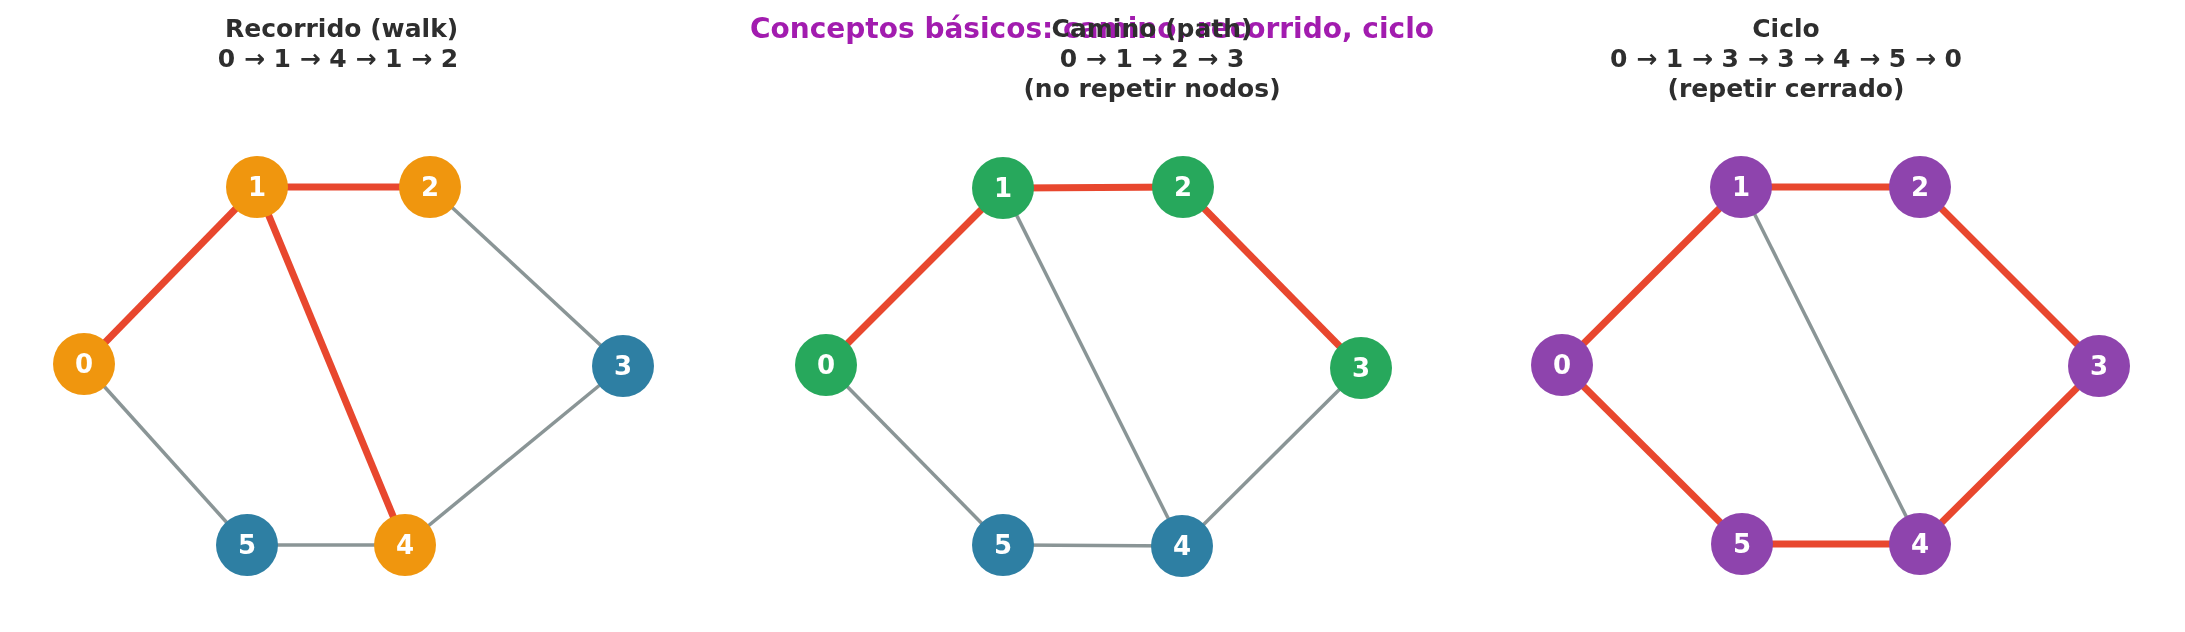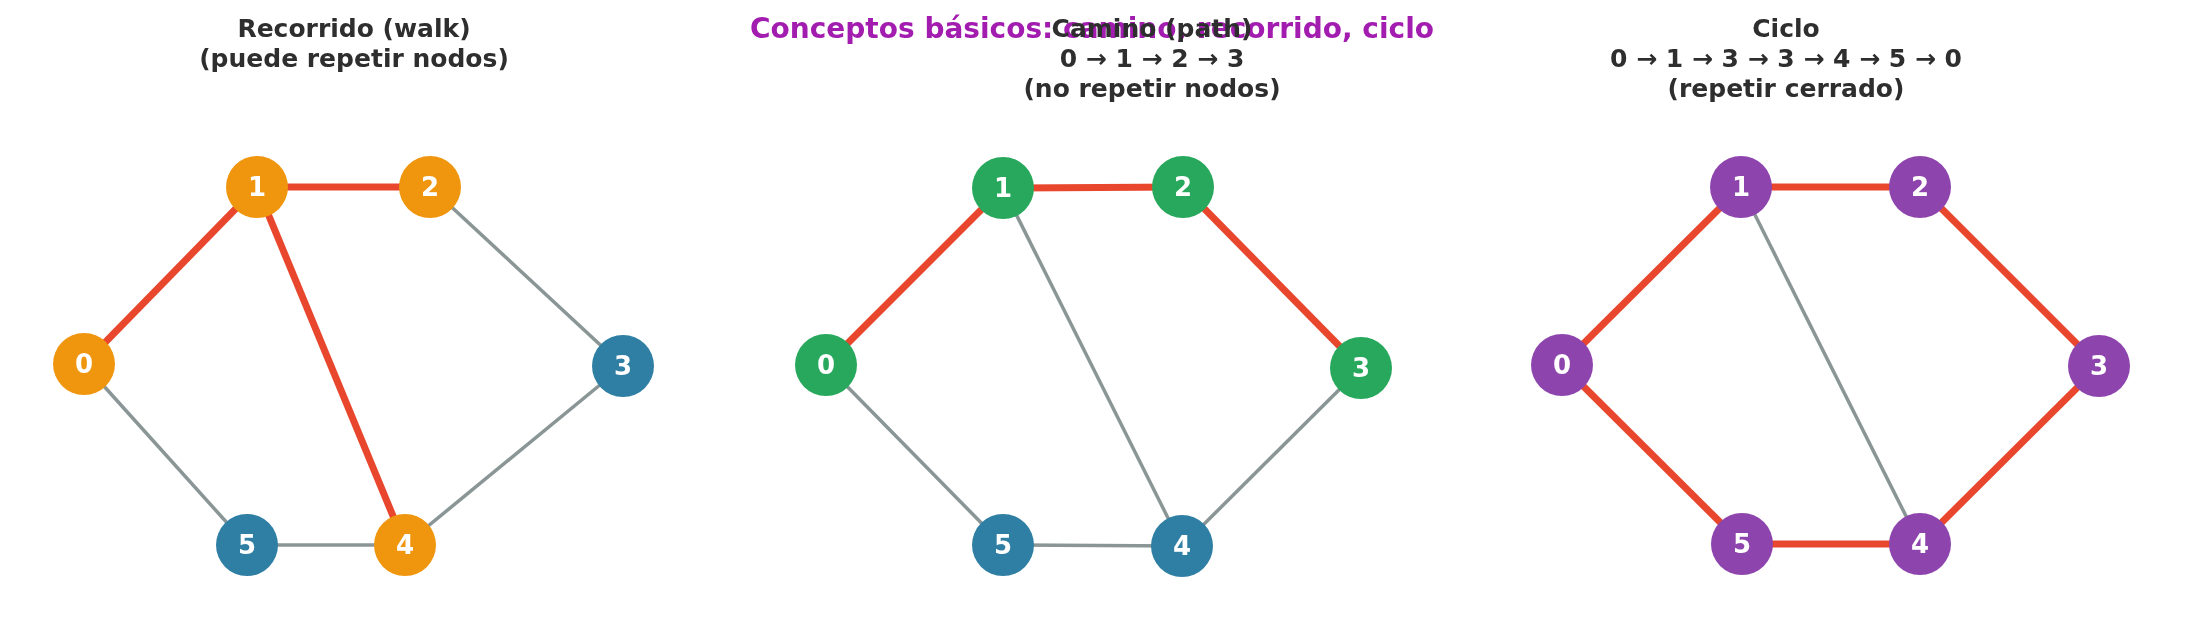--- a/index.html
+++ b/index.html
@@ -103,23 +103,23 @@
       <circle cx="2099" cy="366" r="31" fill="#8e44ad"></circle>
       <text x="2099" y="375" text-anchor="middle" fill="#ffffff" class="node-label">3</text>
       <circle cx="1920" cy="544" r="31" fill="#8e44ad"></circle>
       <text x="1920" y="553" text-anchor="middle" fill="#ffffff" class="node-label">4</text>
       <circle cx="1742" cy="544" r="31" fill="#8e44ad"></circle>
       <text x="1742" y="553" text-anchor="middle" fill="#ffffff" class="node-label">5</text>
     </svg>
 
   <div class="suptitle" id="suptitle" style="left: 1092px;">Conceptos básicos: camino, recorrido, ciclo</div>
 
-  <div class="panel-title" id="panel-title-0" style="left: 354px;">
+  <div class="panel-title" id="panel-title-0" style="left: 338px; text-align: right;">
     <div>Recorrido (walk)</div>
-    <div>(puede repetir nodos)</div>
+    <div>0 → 1 → 4 → 1 → 2</div>
   </div>
 
   <div class="panel-title" id="panel-title-1" style="left: 1152px;">
     <div>Camino (path)</div>
     <div>0 → 1 → 2 → 3</div>
     <div>(no repetir nodos)</div>
   </div>
 
   <div class="panel-title" id="panel-title-2" style="left: 1786px;">
     <div>Ciclo</div>

